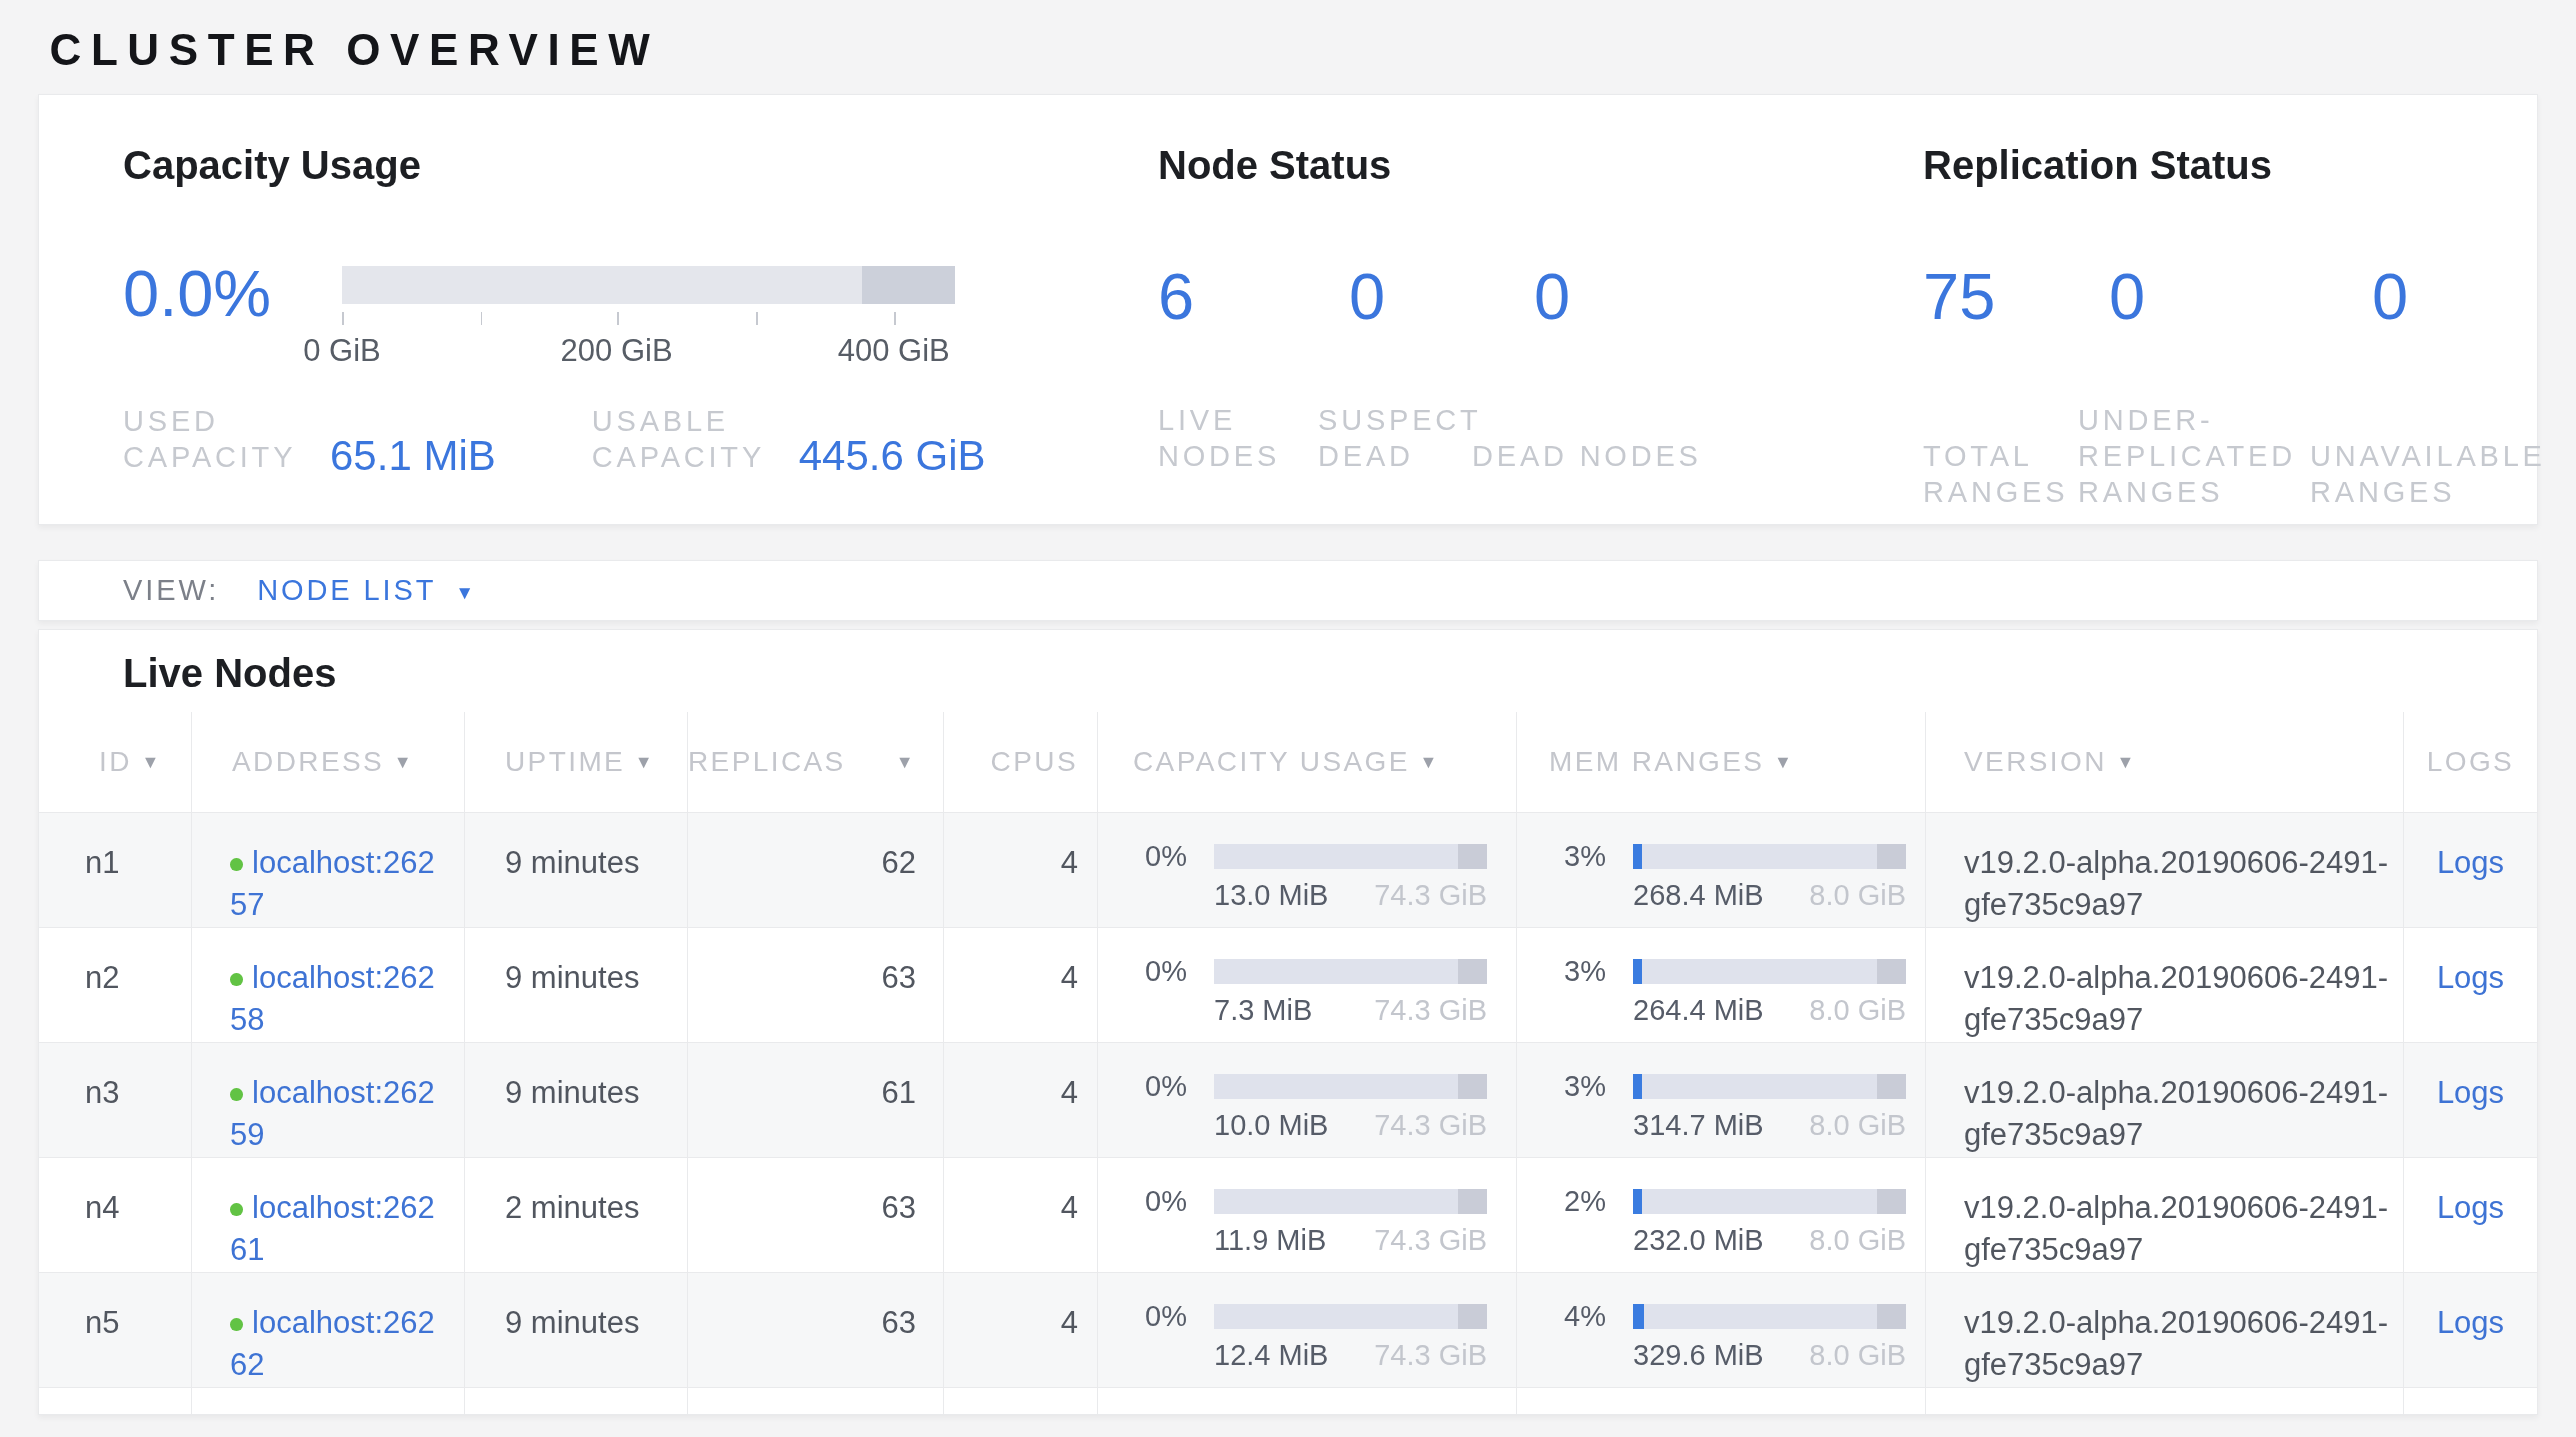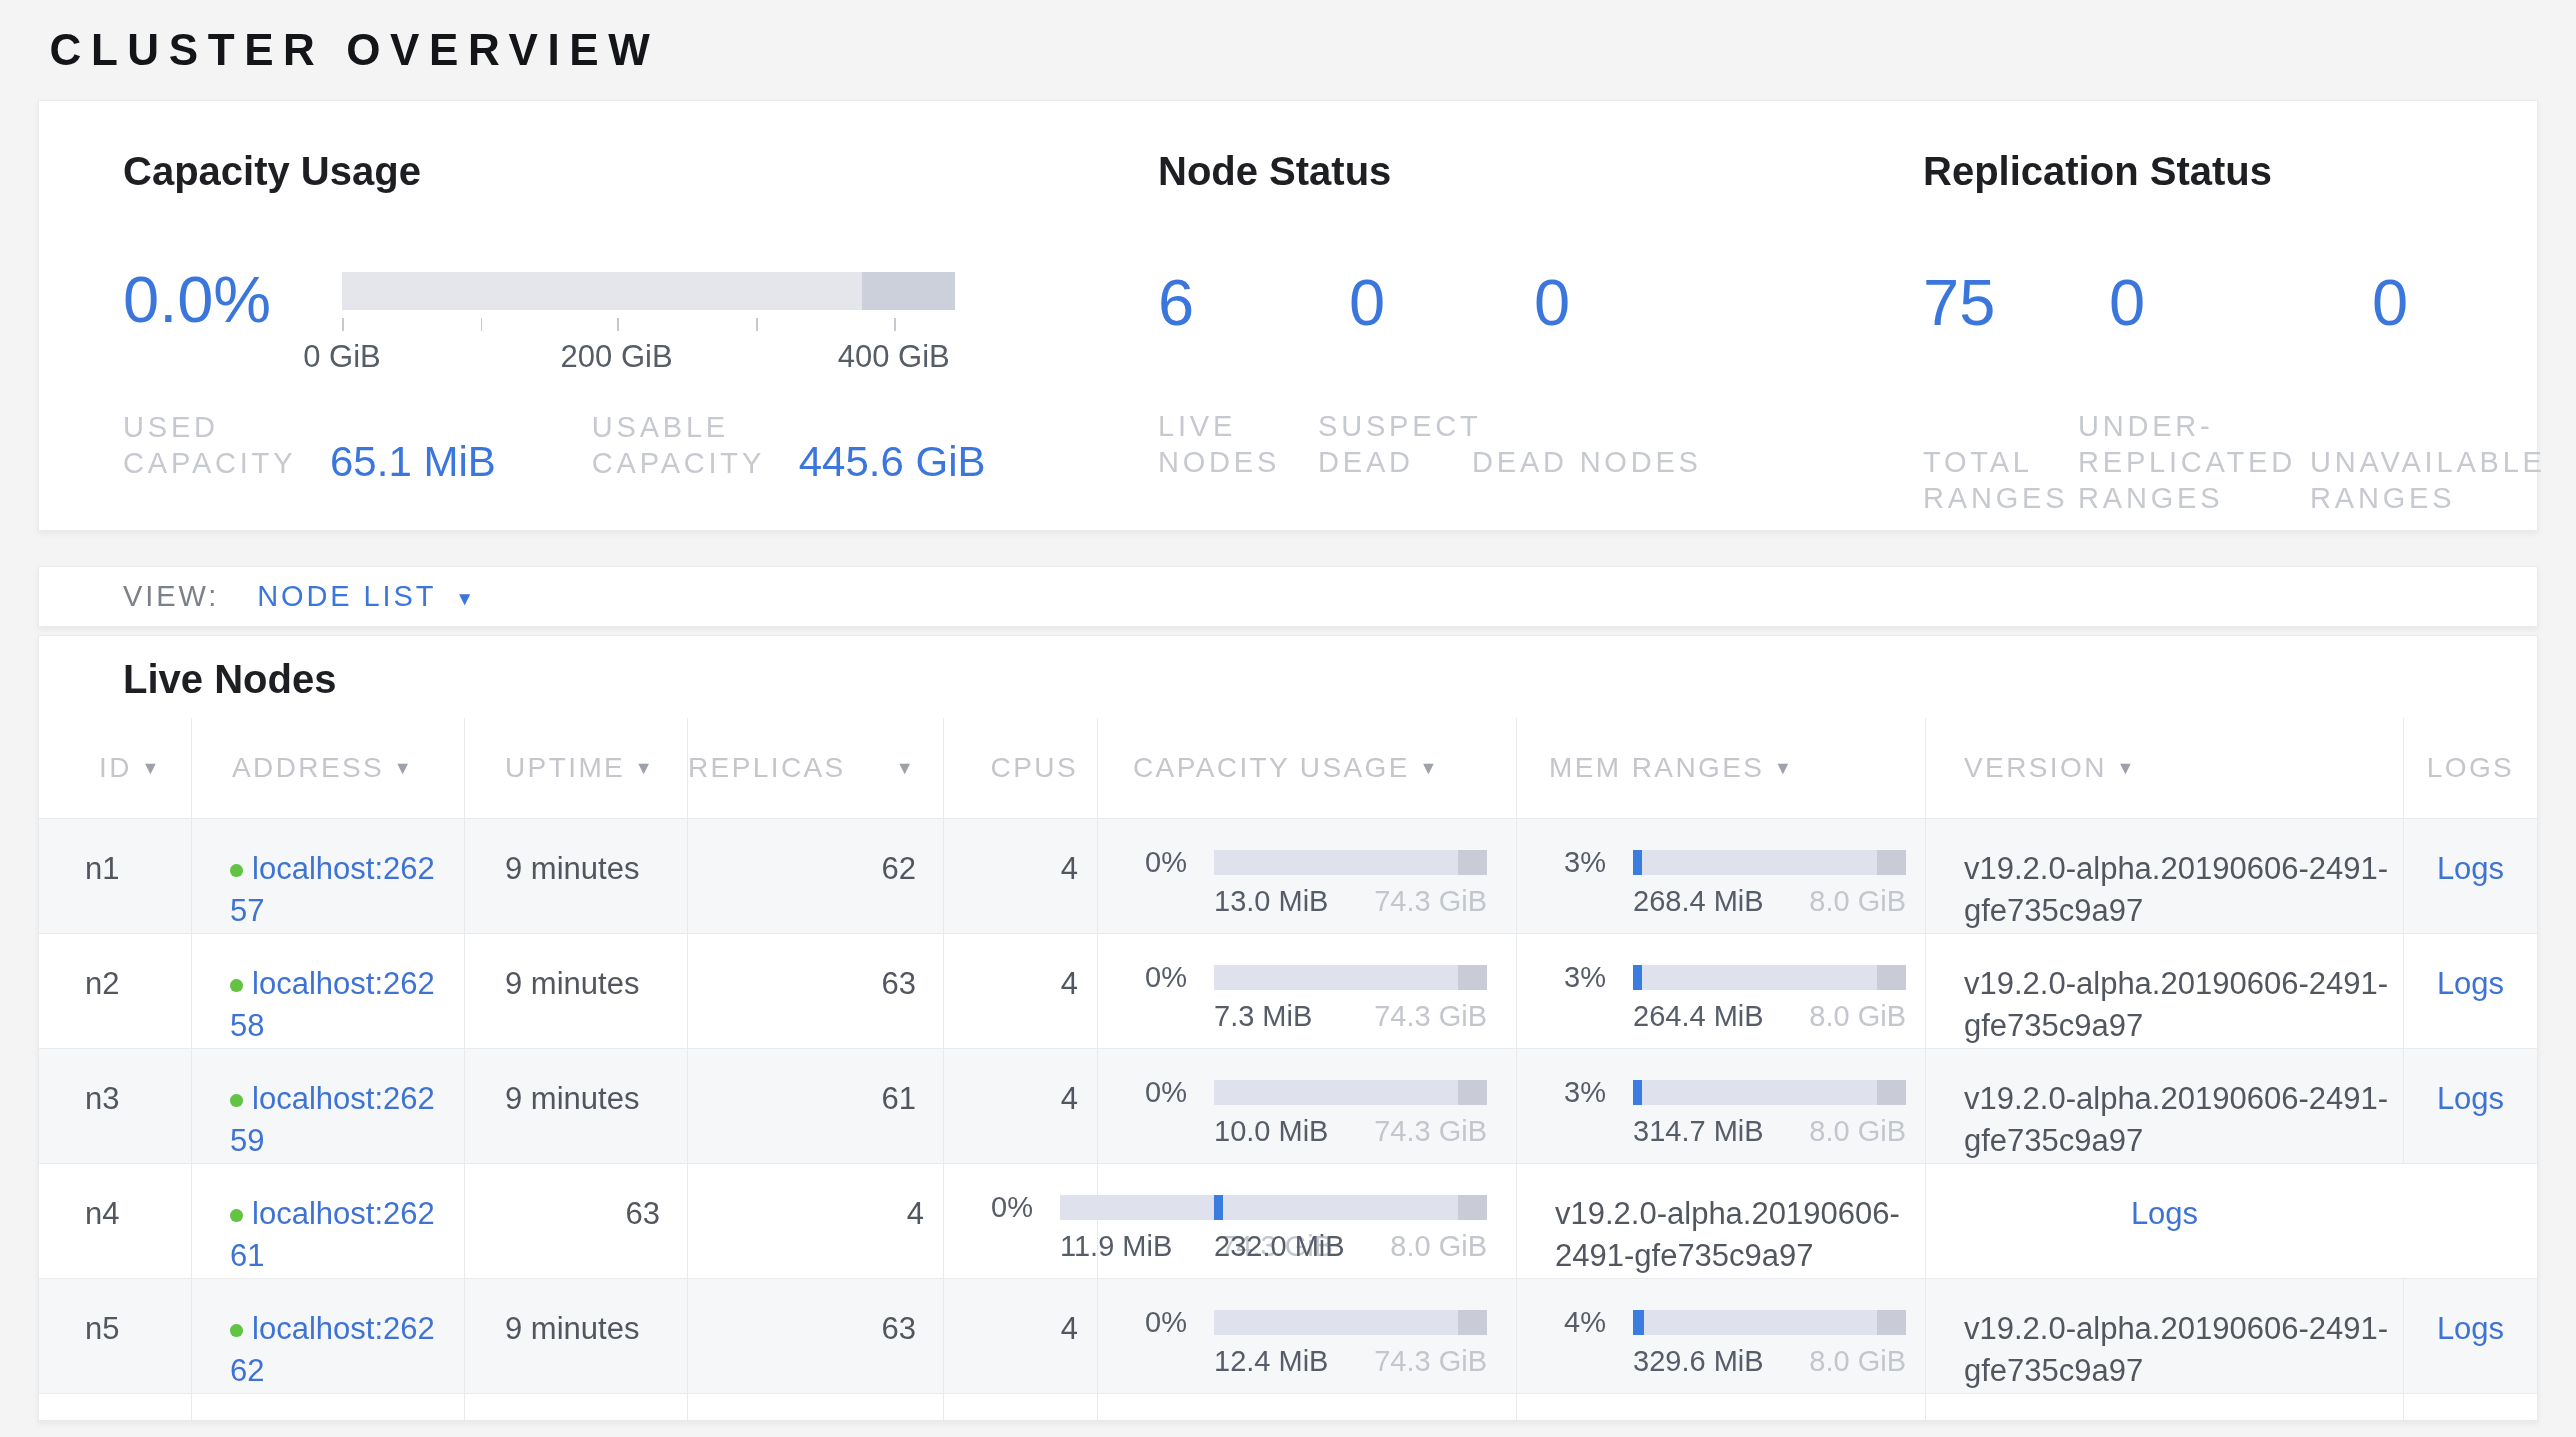--- a/index.html
+++ b/index.html
@@ -1,21 +1,21 @@
 <!DOCTYPE html>
 <html><head>
 <meta charset="utf-8">
 <style>
   * { box-sizing: border-box; margin: 0; padding: 0; }
   html,body { background:#f4f4f5; }
   body { font-family:"Liberation Sans","DejaVu Sans",sans-serif; }
   .page { position:relative; width:2576px; height:1438px; background:#f4f4f5; overflow:hidden; padding:25px 38px 0 38px; }
 
   
-  .page-title { font-size:44px; font-weight:700; letter-spacing:9.6px; color:#141519; padding-left:11.5px; margin-bottom:25px; }
+  .page-title { font-size:44px; font-weight:700; letter-spacing:9.6px; color:#141519; padding-left:11.5px; margin-bottom:19px; }
 
   
   .card { background:#ffffff; border:1px solid #e9eaec; box-shadow:0 2.9px 5.8px rgba(0,0,0,0.05); }
 
   
   .summary { display:flex; height:431px; padding:46px 0 0 84px; margin-bottom:35px; }
   .sec { flex:none; }
   .sec-cap { width:1035px; }
   .sec-node { width:765px; }
   .sec-repl { flex:1; }
@@ -318,20 +318,21 @@
                 <span class="meter-total-val">8.0 GiB</span>
               </div>
             </div>
           </div>
           <div class="cell td c7">v19.2.0-alpha.20190606-2491-gfe735c9a97</div>
           <div class="cell td c8"><a class="blue-link">Logs</a></div>
         </div>
         <div class="tgrid trow">
           <div class="cell td c0">n4</div>
           <div class="cell td c1"><span class="addr-dot"></span><a class="blue-link">localhost:26261</a></div>
+          <div class="cell td c2">2 minutes</div>
           <div class="cell td c3">63</div>
           <div class="cell td c4">4</div>
           <div class="cell td c5">
             <div class="meter">
               <div class="meter-pct">0%</div>
               <div class="meter-track">
                 <div class="meter-dark"></div>
               </div>
               <div class="meter-vals">
                 <span class="meter-used-val">11.9 MiB</span>

